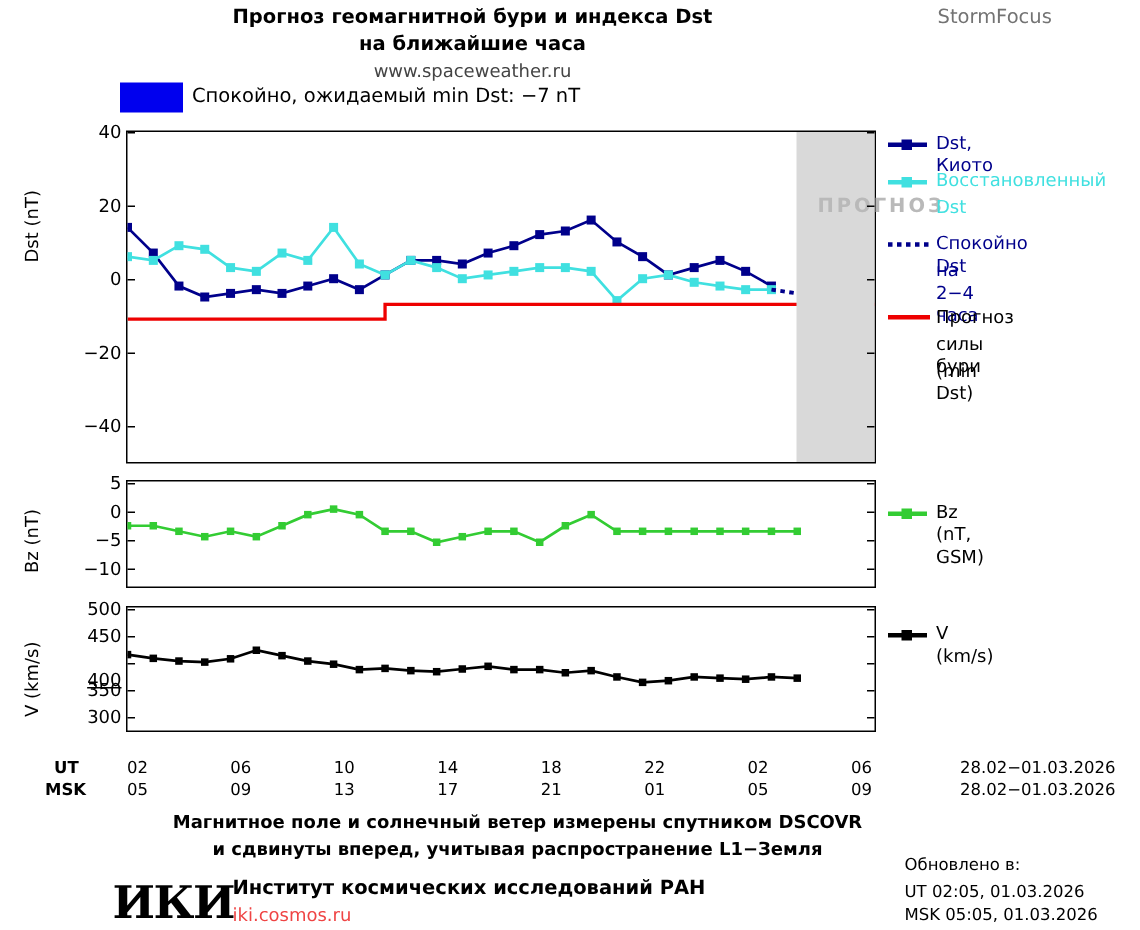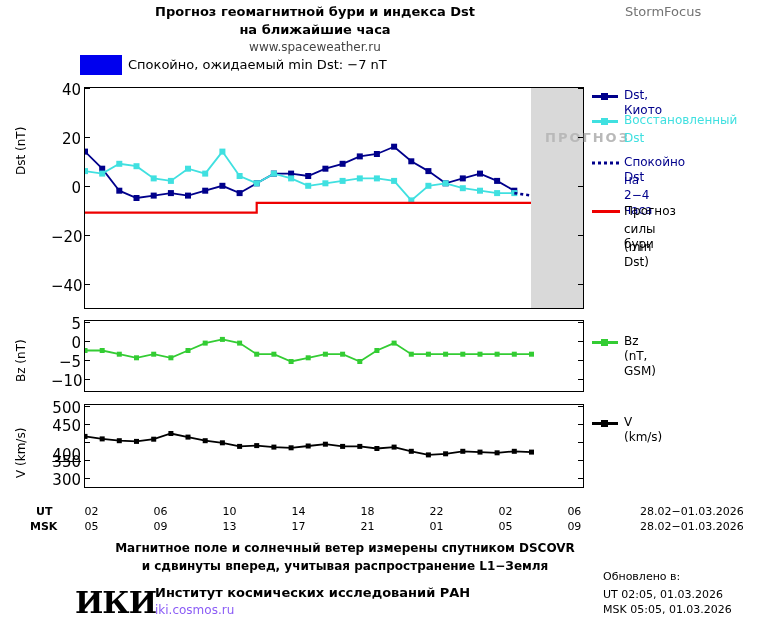--- a/index.html
+++ b/index.html
@@ -14,21 +14,21 @@
   #title2{left:0;top:22px;width:630px;text-align:center;font-size:13px;font-weight:bold;}
   #title3{left:0;top:40px;width:630px;text-align:center;font-size:12px;color:#444;}
   #stormfocus{left:625px;top:4px;font-size:13px;color:#737373;}
   
   #statusswatch{left:80px;top:55px;width:42px;height:20px;background:#0000ee;}
   #statustext{left:128px;top:57px;font-size:13px;}
   
   #plot1{left:84px;top:87px;width:500px;height:222px;border:1px solid #000;box-sizing:border-box;background:#fff;}
   #forecastband{right:0;top:0;width:52px;height:100%;background:#d9d9d9;}
   #forecastword{position:absolute;right:14px;top:42px;width:24px;font-size:13px;font-weight:bold;color:#b9b9b9;letter-spacing:2px;text-align:center;line-height:15px;}
-  .tick{position:absolute;left:-34px;width:30px;font-size:15px;text-align:right;}
+  .tick{position:absolute;left:-34px;width:30px;font-size:12px;text-align:right;}
   .gridtickmark{position:absolute;left:0;width:5px;height:1px;background:#000;}
   #ylabel1{left:14px;top:175px;font-size:12px;transform:rotate(-90deg);transform-origin:left top;white-space:nowrap;}
   
   #plot2{left:84px;top:320px;width:500px;height:72px;border:1px solid #000;box-sizing:border-box;background:#fff;}
   #ylabel2{left:14px;top:382px;font-size:12px;transform:rotate(-90deg);transform-origin:left top;white-space:nowrap;}
   
   #plot3{left:84px;top:404px;width:500px;height:84px;border:1px solid #000;box-sizing:border-box;background:#fff;}
   #ylabel3{left:14px;top:478px;font-size:12px;transform:rotate(-90deg);transform-origin:left top;white-space:nowrap;}
   
   #axisrows{left:0;top:505px;width:760px;height:36px;font-size:11px;}
@@ -38,21 +38,21 @@
   .daterange{position:absolute;font-size:11px;}
   
   .lg{position:absolute;font-size:12px;line-height:15px;}
   .lgline{position:absolute;height:3px;}
   .lgsq{position:absolute;width:7px;height:7px;}
   
   #foot1{left:0;top:541px;width:690px;text-align:center;font-size:12px;font-weight:bold;}
   #foot2{left:0;top:559px;width:690px;text-align:center;font-size:12px;font-weight:bold;}
   #iki-logo{left:75px;top:585px;font-size:30px;font-weight:bold;letter-spacing:-1px;font-family:"DejaVu Serif",serif;}
   #iki1{left:155px;top:585px;font-size:13px;font-weight:bold;}
-  #iki2{left:155px;top:603px;font-size:12px;color:#8b5cf6;}
+  #iki2{left:155px;top:603px;font-size:12px;color:#ef4444;}
   #upd0{left:603px;top:570px;font-size:11px;text-align:right;}
   #upd1{left:603px;top:588px;font-size:11px;}
   #upd2{left:603px;top:603px;font-size:11px;}
   svg{display:block;}
 </style>
 </head>
 <body>
 
 <div class="abs" id="title1">Прогноз геомагнитной бури и индекса Dst</div>
 <div class="abs" id="title2">на ближайшие часа</div>

